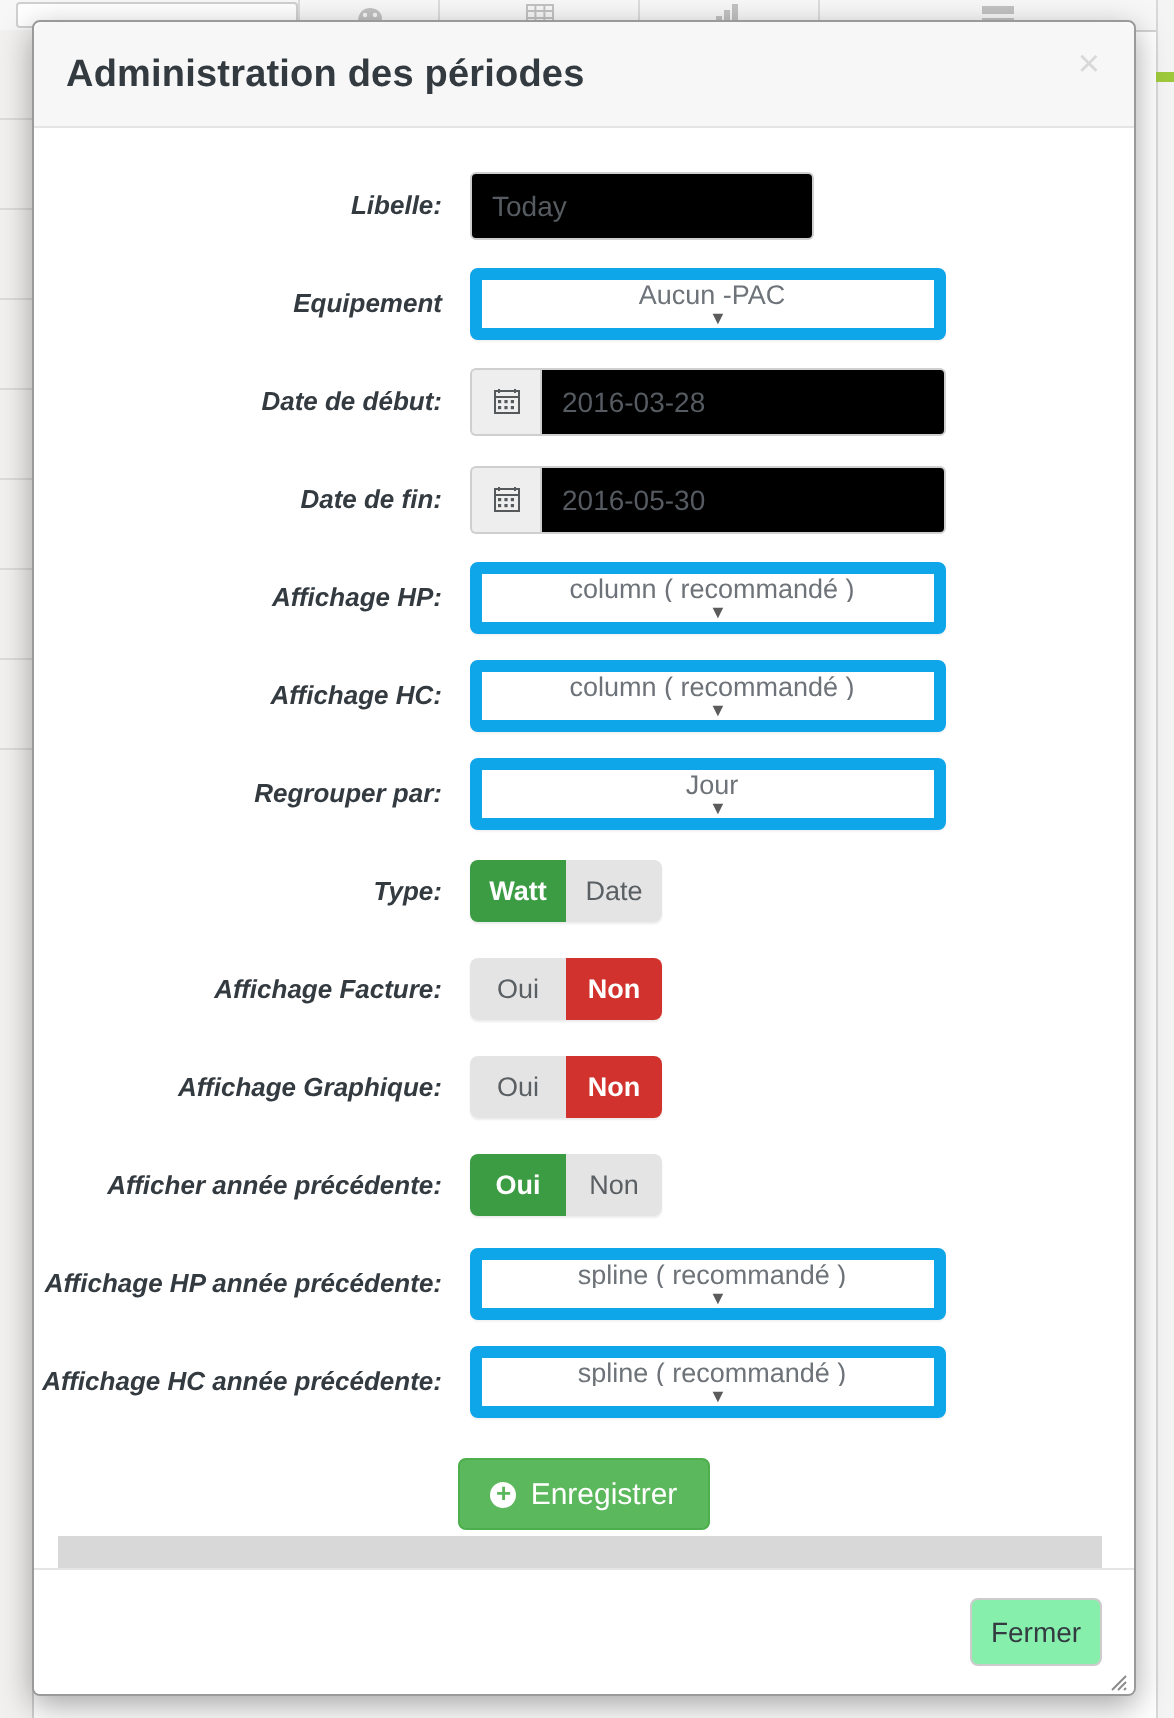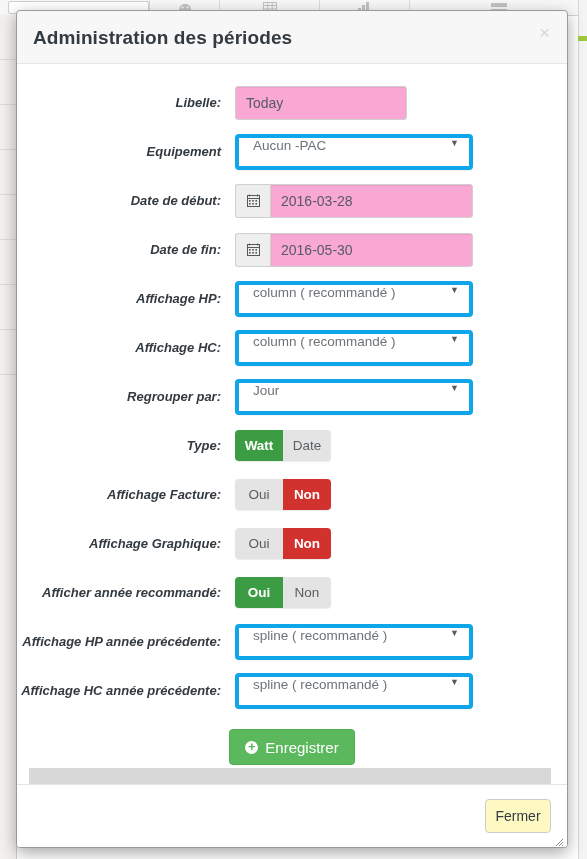--- a/index.html
+++ b/index.html
@@ -163,39 +163,41 @@
   .text-input {
     width: 172px;
     height: 34px;
     box-sizing: border-box;
     border: 1px solid #cfcfcf;
     border-radius: 3px;
     padding: 0 10px;
     font-size: 14px;
     color: #555b61;
     font-family: "Liberation Sans", sans-serif;
-    background: #f9a8d4;
+    background: #000000;
     box-shadow: inset 0 1px 1px rgba(0,0,0,0.06);
     outline: none;
   }
 
   .select-box {
     width: 238px;
     height: 36px;
     box-sizing: border-box;
-    border: 4px solid #0ea5e9;
+    border: 6px solid #0ea5e9;
     border-radius: 4px;
     background: #fff;
     display: flex;
+    align-items: center;
     padding: 0 10px 0 14px;
     font-size: 13.5px;
     color: #6d7378;
     box-shadow: 0 1px 1px rgba(0,0,0,0.05);
     cursor: pointer;
     position: relative;
+    flex-direction: column;
   }
   .select-box .sel-value {
     flex: 1 1 auto;
     white-space: nowrap;
     overflow: hidden;
   }
   .select-caret {
     font-size: 9px;
     color: #5b5b5b;
     margin-left: 6px;
@@ -315,21 +317,21 @@
     display: flex;
     align-items: center;
     justify-content: flex-end;
     padding-right: 16px;
     position: relative;
     background: #fff;
   }
   #close-button {
     min-width: 66px;
     height: 34px;
-    background: #fef9c3;
+    background: #86efac;
     border: 1px solid #cccccc;
     border-radius: 4px;
     font-size: 14px;
     color: #333a40;
     font-family: "Liberation Sans", sans-serif;
     cursor: pointer;
   }
   #resize-handle {
     position: absolute;
     right: 3px;
@@ -528,21 +530,21 @@
       <div class="form-label">Affichage Graphique:</div>
       <div class="form-control-wrap">
         <div class="btn-group">
           <button class="toggle-btn toggle-off">Oui</button>
           <button class="toggle-btn toggle-on-red">Non</button>
         </div>
       </div>
     </div>
 
     <div class="form-row">
-      <div class="form-label">Afficher année recommandé:</div>
+      <div class="form-label">Afficher année précédente:</div>
       <div class="form-control-wrap">
         <div class="btn-group">
           <button class="toggle-btn toggle-on-green">Oui</button>
           <button class="toggle-btn toggle-off">Non</button>
         </div>
       </div>
     </div>
 
     <div class="form-row">
       <div class="form-label">Affichage HP année précédente:</div>

